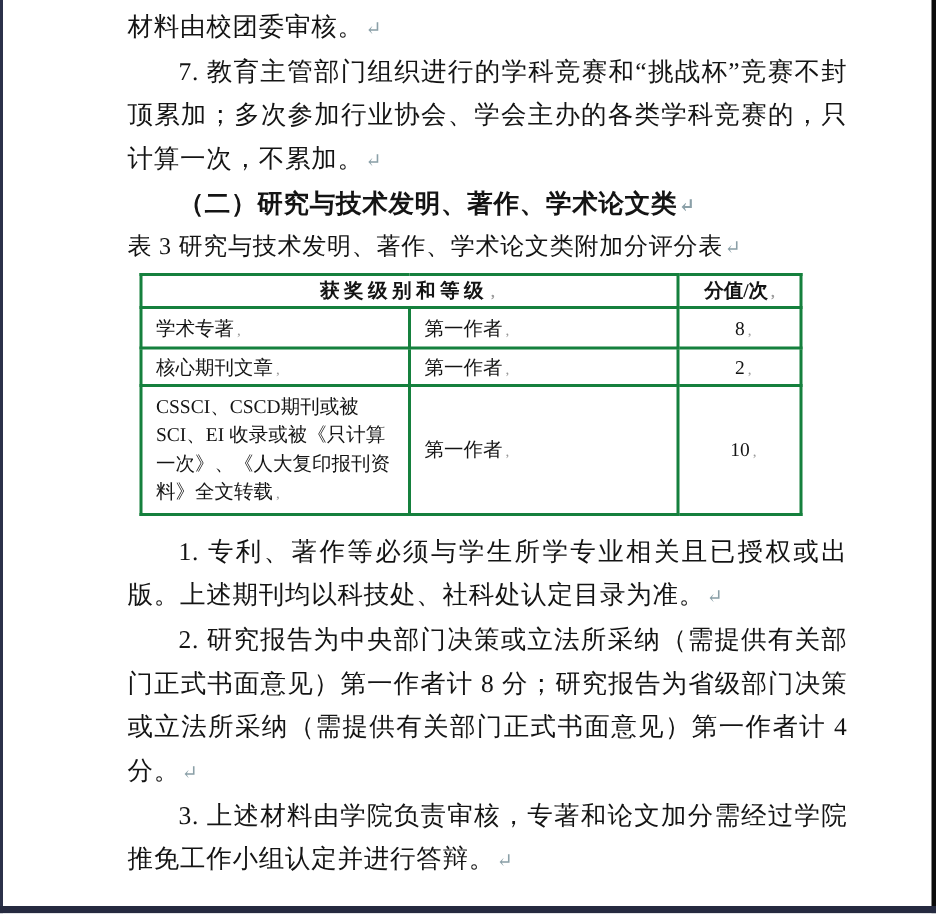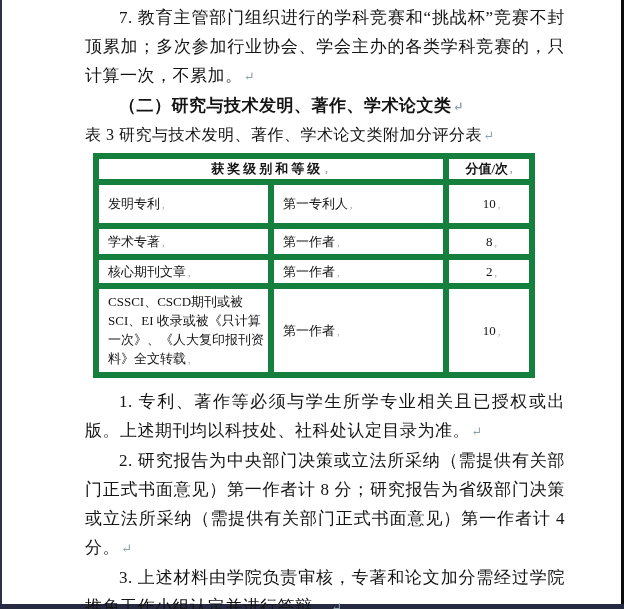--- a/index.html
+++ b/index.html
@@ -19,21 +19,21 @@
   .indent{text-indent:2em;}
   .bold{font-weight:bold;}
   .caption{margin:0;font-size:16px;line-height:28px;text-align:left;letter-spacing:0.5px;}
   .pmark{color:#8ba0a8;font-size:13px;letter-spacing:0;padding-left:1px;}
   .cmark{color:#9a9a9a;font-size:10px;margin-left:2px;}
   table.score{
     border-collapse:collapse;margin:3px 0 9px 8px;width:442px;
     table-layout:fixed;font-size:13px;
   }
   table.score td{
-    border:6px solid #15803d;padding:0 4px 0 9px;vertical-align:middle;
+    border:2px solid #15803d;padding:0 4px 0 9px;vertical-align:middle;
     overflow:hidden;
   }
   table.score{border:2px solid #111;}
   td.c-item{width:272px;}
   td.c-role{width:79px;}
   td.c-score{width:80px;text-align:center;padding:0;}
   tr.thead td{height:20px;font-weight:bold;text-align:center;padding:0;}
   tr.thead td.h-merged{letter-spacing:3px;}
   tr.r1 td{height:38px;}
   tr.r2 td{height:25px;}
@@ -44,37 +44,33 @@
 </head>
 <body>
 
 <div class="screen">
   <div class="edge edge-left"></div>
   <div class="edge edge-right"></div>
   <div class="edge edge-bottom"></div>
 
   <div class="doc">
 
+    <p class="line"><span>材料由校团委审核。</span><span class="pmark">↵</span></p>
 
     <p class="line indent"><span>7. 教育主管部门组织进行的学科竞赛和“挑战杯”竞赛不封顶累加；多次参加行业协会、学会主办的各类学科竞赛的，只计算一次，不累加。</span><span class="pmark">↵</span></p>
 
     <p class="line indent bold"><span>（二）研究与技术发明、著作、学术论文类</span><span class="pmark">↵</span></p>
 
     <p class="caption"><span>表 3 研究与技术发明、著作、学术论文类附加分评分表</span><span class="pmark">↵</span></p>
 
     <table class="score">
       <tbody>
         <tr class="thead">
           <td colspan="2" class="h-merged"><span>获奖级别和等级</span><span class="cmark">,</span></td>
           <td class="c-score"><span>分值/次</span><span class="cmark">,</span></td>
-        </tr>
-        <tr class="r1">
-          <td class="c-item"><span>发明专利</span><span class="cmark">,</span></td>
-          <td class="c-role"><span>第一专利人</span><span class="cmark">,</span></td>
-          <td class="c-score"><span>10</span><span class="cmark">,</span></td>
         </tr>
         <tr class="r2">
           <td class="c-item"><span>学术专著</span><span class="cmark">,</span></td>
           <td class="c-role"><span>第一作者</span><span class="cmark">,</span></td>
           <td class="c-score"><span>8</span><span class="cmark">,</span></td>
         </tr>
         <tr class="r3">
           <td class="c-item"><span>核心期刊文章</span><span class="cmark">,</span></td>
           <td class="c-role"><span>第一作者</span><span class="cmark">,</span></td>
           <td class="c-score"><span>2</span><span class="cmark">,</span></td>

